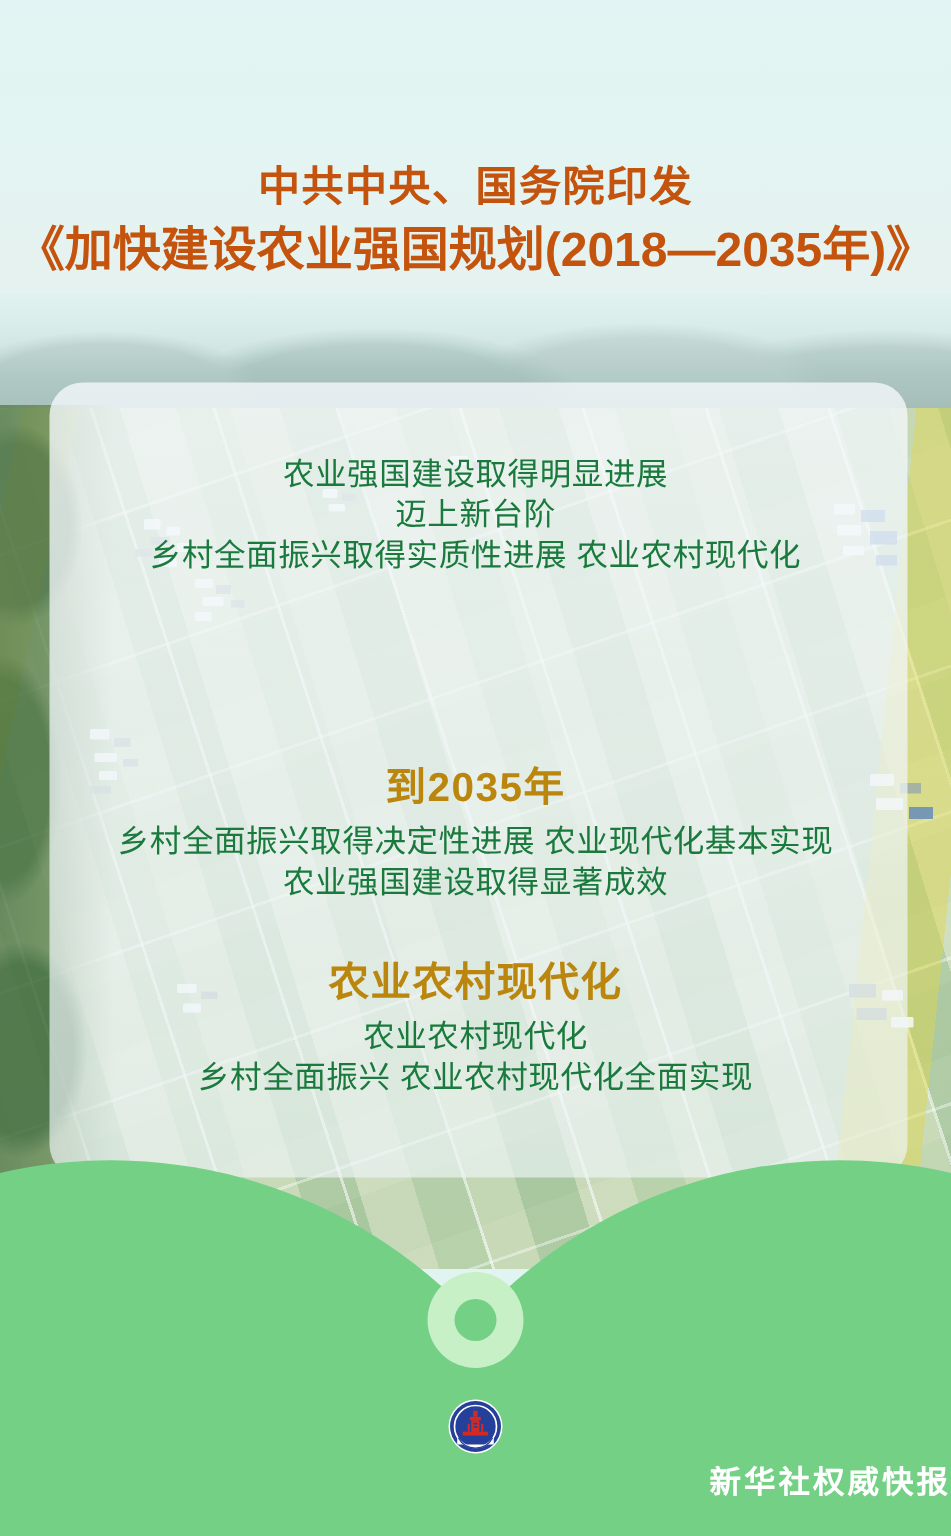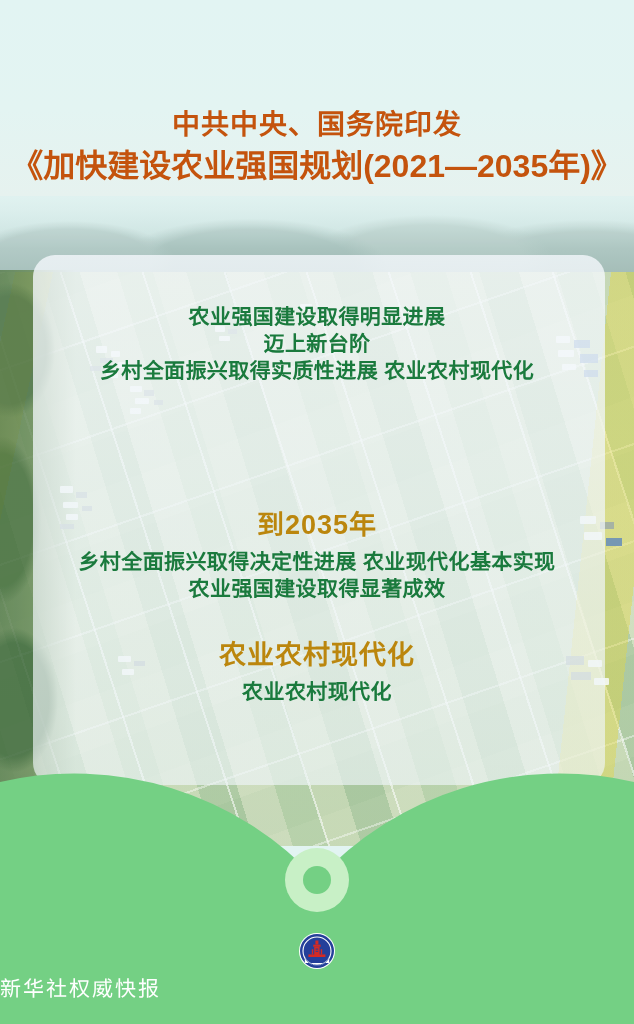--- a/index.html
+++ b/index.html
@@ -186,21 +186,21 @@
     line-height: 34px;
     font-weight: bold;
     color: #bb860d;
     letter-spacing: 1px;
     margin: 0 0 6px 0;
     white-space: nowrap;
   }
   .sec-line {
     font-size: 21px;
     line-height: 27px;
-    font-weight: bold;
+    font-weight: normal;
     color: #1a7a3d;
     letter-spacing: 0.4px;
     white-space: nowrap;
   }
   .sec1 { top: 303px; }
   .sec2 { top: 508px; }
   .sec3 { top: 638px; }
 
   
   .footer {
@@ -245,24 +245,24 @@
     left: 298px;
     top: 932px;
     width: 38px;
     height: 38px;
   }
   .footer-text {
     position: absolute;
     left: 0;
     top: 975px;
     width: 634px;
-    text-align: left;
+    text-align: right;
     font-size: 21px;
     line-height: 28px;
-    font-weight: normal;
+    font-weight: bold;
     color: #ffffff;
     letter-spacing: 2px;
     white-space: nowrap;
   }
 </style>
 </head>
 <body>
 
 <div class="poster">
 
@@ -331,40 +331,41 @@
         <span class="slate" style="left:16px;top:5px;width:11px;height:5px;"></span>
         <span class="village" style="left:4px;top:13px;width:12px;height:6px;"></span>
       </div>
     </div>
   </div>
 
   <div class="card"></div>
 
   <div class="header">
     <div class="title-line1">中共中央、国务院印发</div>
-    <div class="title-line2">《加快建设农业强国规划(2021—2035年)》</div>
+    <div class="title-line2">《加快建设农业强国规划(2018—2035年)》</div>
   </div>
 
   <div class="content">
 
     <div class="section sec1">
       <div class="sec-line">农业强国建设取得明显进展</div>
       <div class="sec-line">迈上新台阶</div>
       <div class="sec-line">乡村全面振兴取得实质性进展  农业农村现代化</div>
     </div>
 
     <div class="section sec2">
       <div class="sec-head">到2035年</div>
       <div class="sec-line">乡村全面振兴取得决定性进展  农业现代化基本实现</div>
       <div class="sec-line">农业强国建设取得显著成效</div>
     </div>
 
     <div class="section sec3">
       <div class="sec-head">农业农村现代化</div>
       <div class="sec-line">农业农村现代化</div>
+      <div class="sec-line">乡村全面振兴  农业农村现代化全面实现</div>
     </div>
 
   </div>
 
   <div class="footer">
     <svg width="634" height="1024" viewBox="0 0 634 1024">
       <path d="M 0 782
                A 330 330 0 0 1 317 880
                A 330 330 0 0 1 634 782
                L 634 1024

